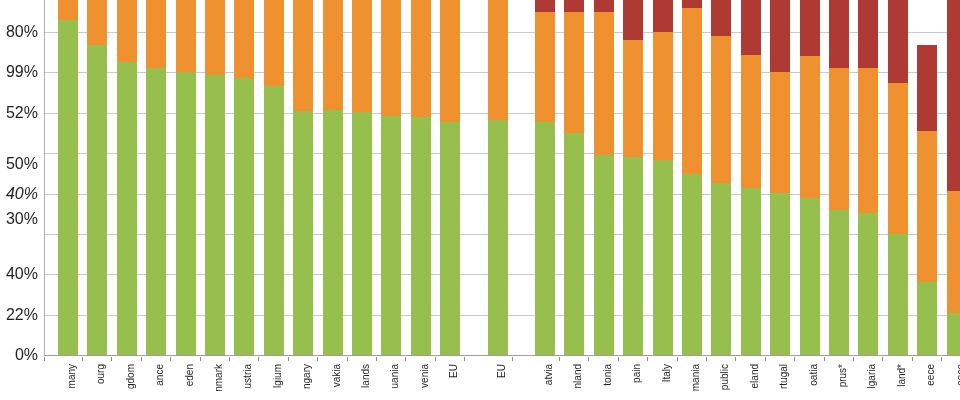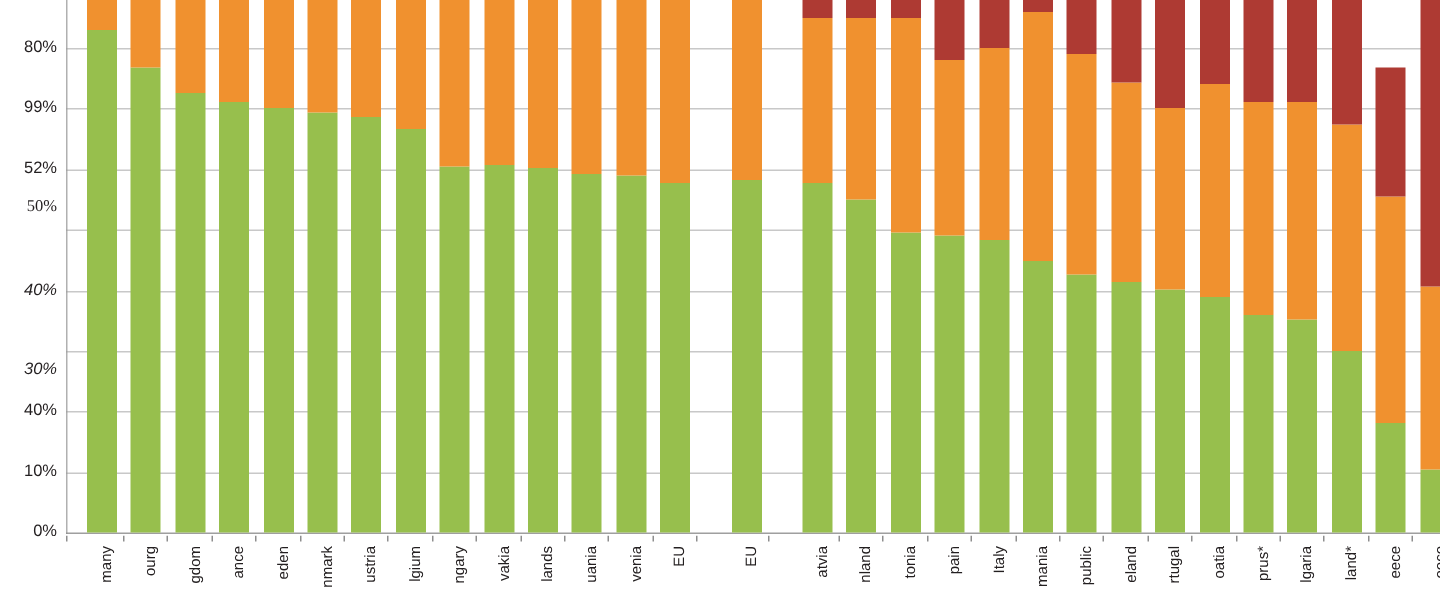--- a/index.html
+++ b/index.html
@@ -45,21 +45,21 @@
   }
   
   #y-axis{
     position:absolute;
     left:0; top:0;
     width:42px; height:356px;
   }
   .y-tick{
     position:absolute;
     right:4px;
-    font-size:11px;
+    font-size:16px;
     color:#231f20;
     line-height:1;
     transform:translateY(-50%);
     white-space:nowrap;
   }
   
   #bars-layer{
     position:absolute;
     left:0; top:0; right:0; bottom:0;
   }
@@ -101,25 +101,25 @@
   }
   .x-label.eu-label{ font-weight:normal; }
 </style>
 </head>
 <body>
 
 <div id="chart-root">
 
   <div id="y-axis">
       <div class="y-tick" style="top: 355px;">0%</div>
-      <div class="y-tick" style="top: 314.625px;">10%</div>
+      <div class="y-tick" style="top: 314.625px;">22%</div>
       <div class="y-tick" style="top: 274.25px;">40%</div>
-      <div class="y-tick" style="top: 247px; font-style: italic;">30%</div>
+      <div class="y-tick" style="top: 219px;">30%</div>
       <div class="y-tick" style="top: 193.5px; font-style: italic;">40%</div>
-      <div class="y-tick" style="top: 138px; font-family: Liberation Serif, serif;">50%</div>
+      <div class="y-tick" style="top: 164px;">50%</div>
       <div class="y-tick" style="top: 112.75px;">52%</div>
       <div class="y-tick" style="top: 72.375px;">99%</div>
       <div class="y-tick" style="top: 32px;">80%</div>
     </div>
   <div id="axis-line"></div>
 
   <div id="plot-area">
     <div id="grid-layer">
         <div class="gridline baseline" style="top: 355px;"></div>
         <div class="gridline" style="top: 314.625px;"></div>

